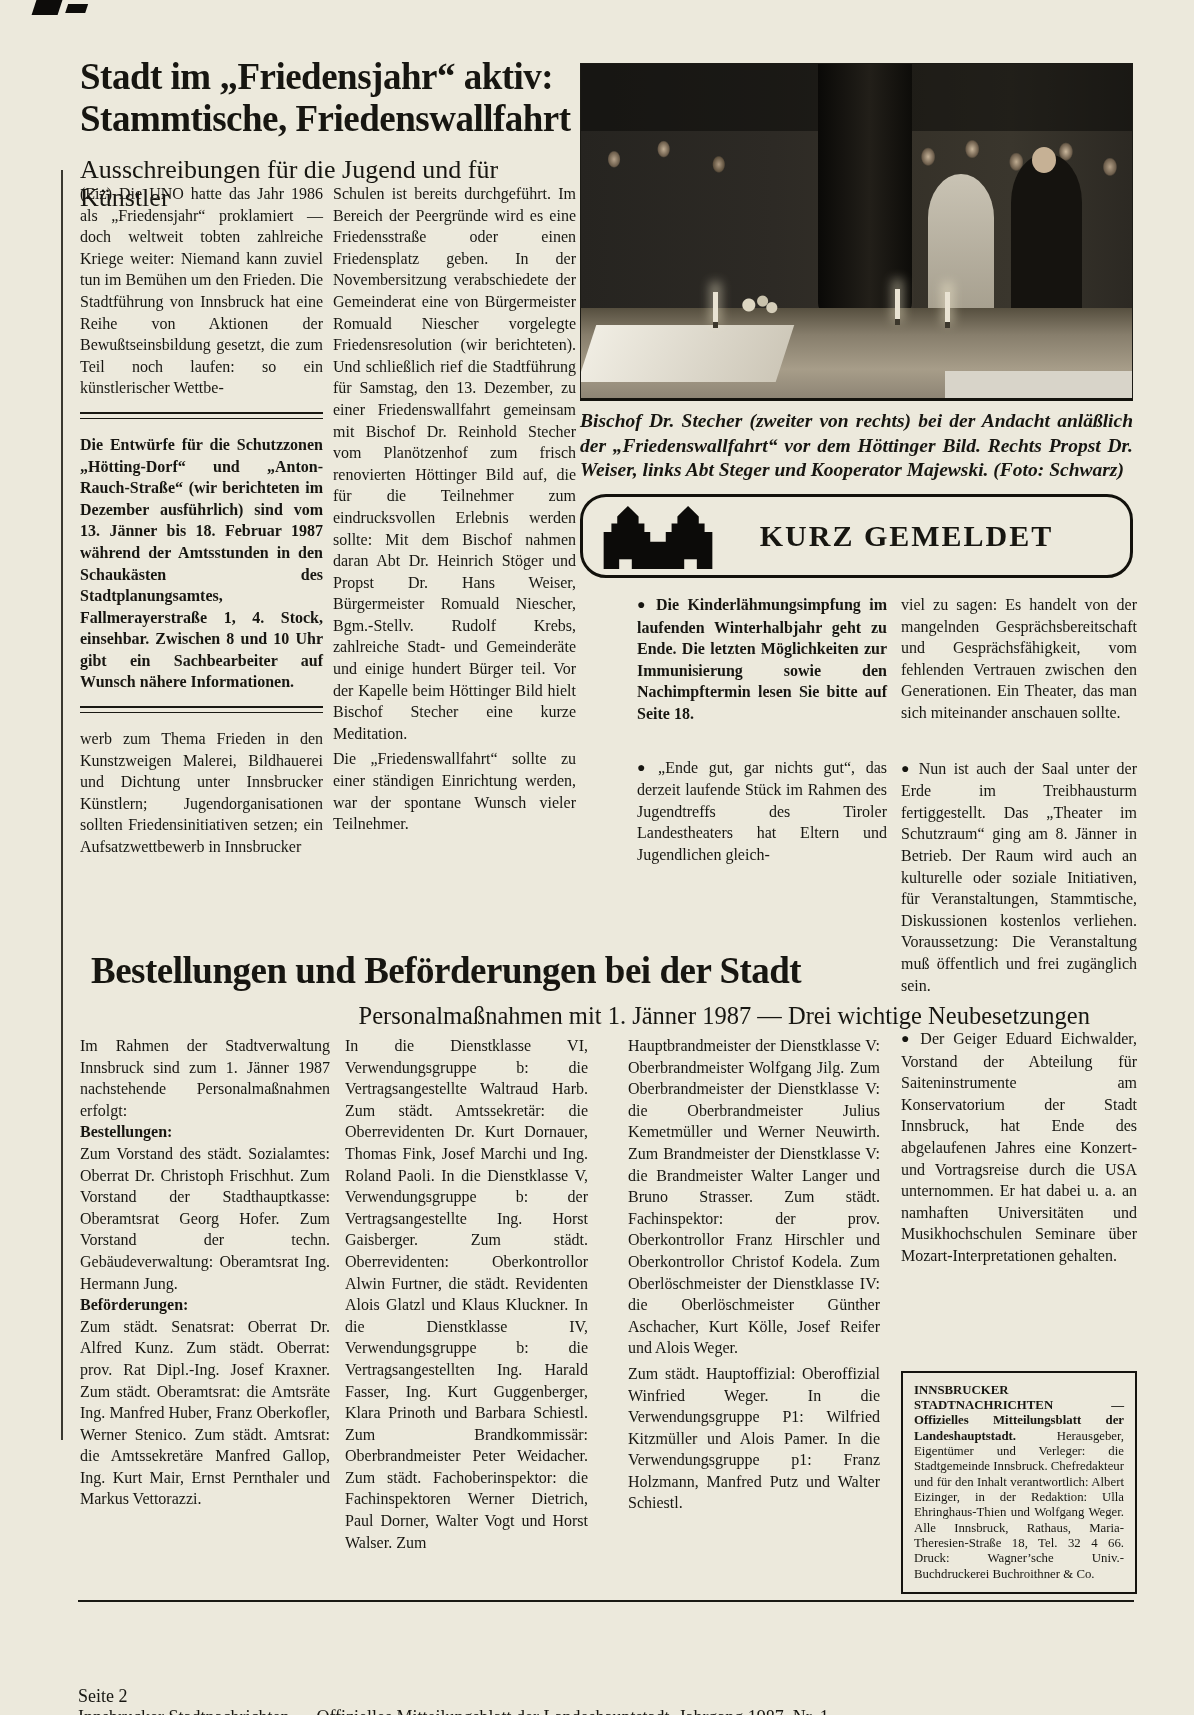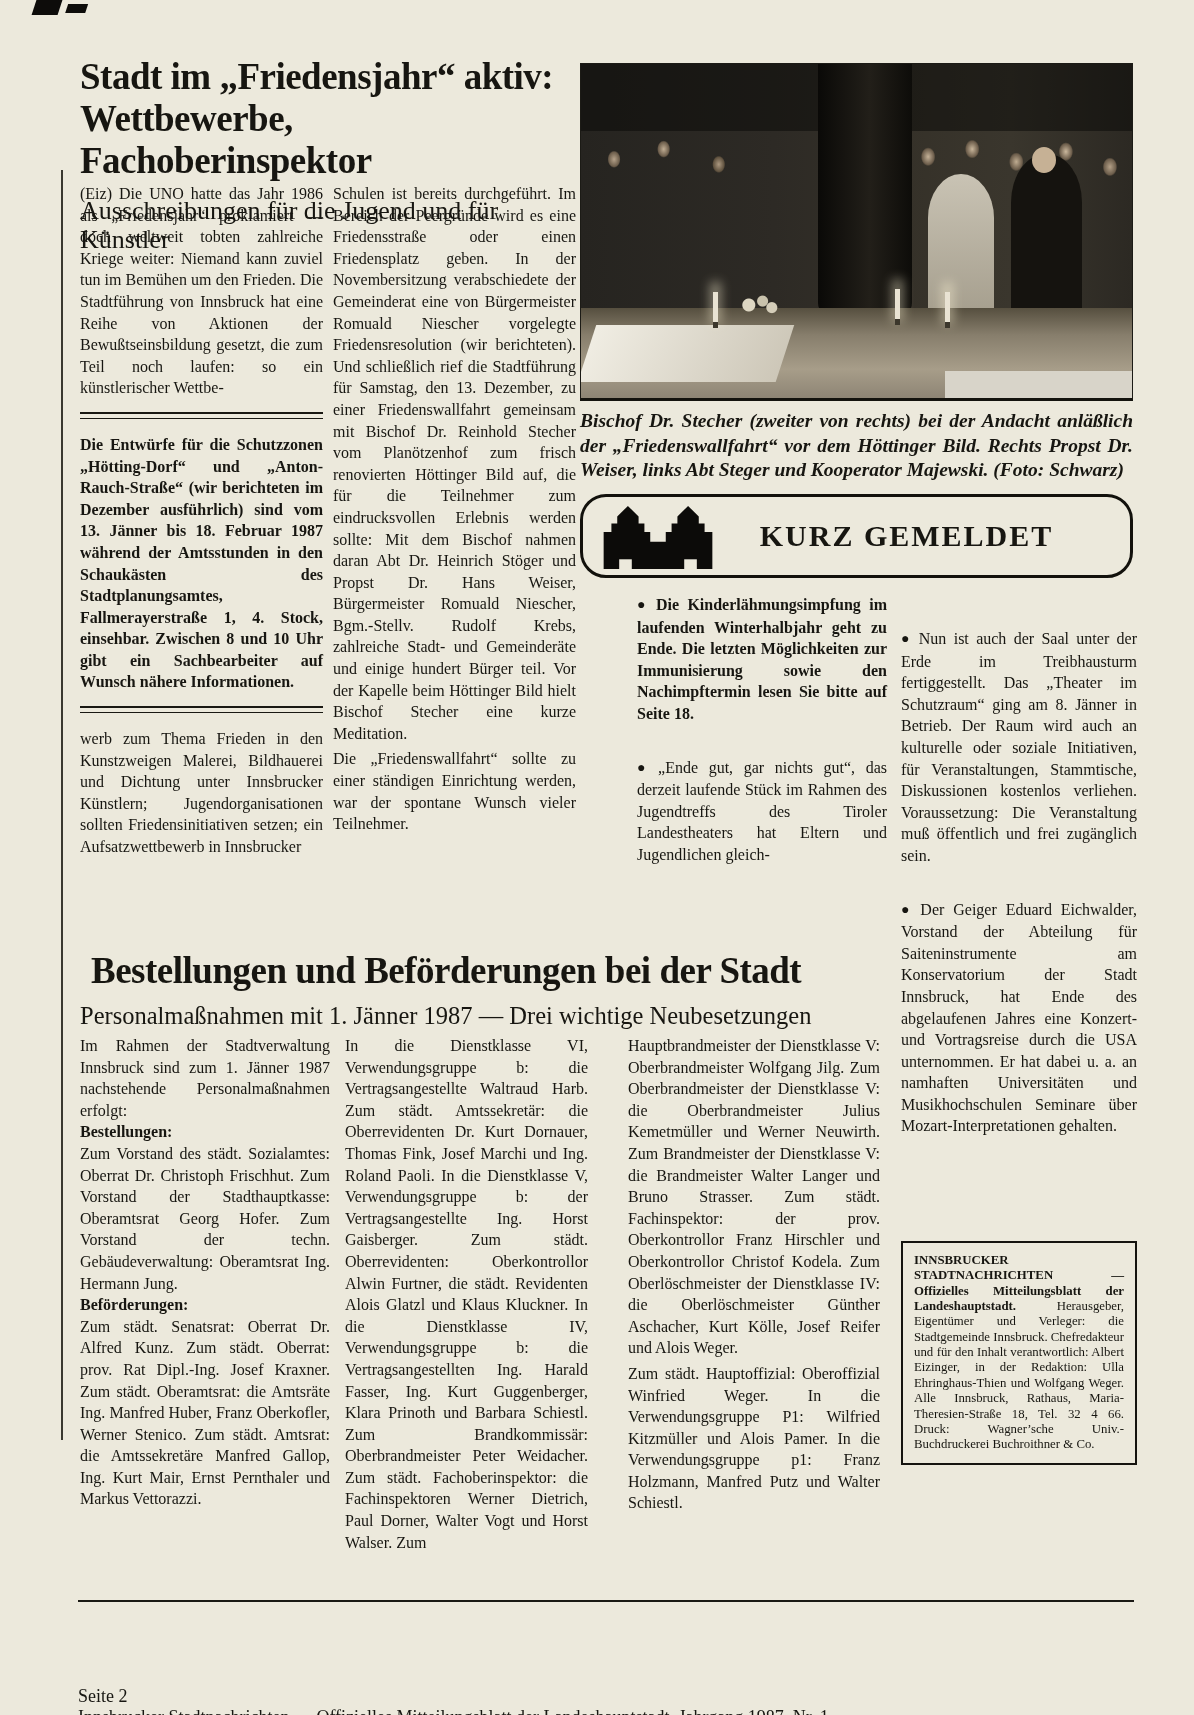--- a/index.html
+++ b/index.html
@@ -79,21 +79,21 @@
 
   .kurz-col1 { left:637px; top:594px; width:250px; }
   .col4 { left:901px; top:594px; width:236px; }
   .bullet { font-size:14px; margin-right:6px; position:relative; top:-1px; }
   .kz { margin:0; }
   .kz + .kz { margin-top:32px !important; }
   .kz.first-gap { margin-top:34px !important; }
 
   .art2-header { left:80px; top:940px; width:1010px; }
   h2.head2 { margin:11px; font-size:37px; font-weight:bold; letter-spacing:-0.5px; line-height:1.1; }
-  .subtitle2 { margin-top:8px; font-size:24.5px; line-height:1.1; }
+  .subtitle2 { margin-top:8px; font-size:24.5px; line-height:1.1;text-align:right; }
   .art2-col1 { left:80px;  top:1035px; width:250px; }
   .art2-col2 { left:345px; top:1035px; width:243px; }
   .art2-col3 { left:628px; top:1035px; width:252px; }
   .lbl { font-weight:bold; }
 
   
   .imprint { margin-top:104px; border:2.5px solid #15140f; padding:10px 11px;
     font-size:12.8px; line-height:1.2; text-align:justify; }
   .imprint .b { font-weight:bold; }
 
@@ -104,21 +104,21 @@
 </style>
 </head>
 <body>
 
 <div class="abs corner-mark"></div>
 <div class="abs left-rule"></div>
 
 <header class="abs art1-header">
   <h1 class="head">
     <span>Stadt im „Friedensjahr“ aktiv:</span><br>
-    <span>Wettbewerbe, Fachoberinspektor</span>
+    <span>Stammtische, Friedenswallfahrt</span>
   </h1>
   <div class="subtitle">Ausschreibungen für die Jugend und für Künstler</div>
 </header>
 
 <div class="abs col art1-col1">
   <p>(Eiz) Die UNO hatte das Jahr 1986 als „Friedensjahr“ proklamiert — doch weltweit tobten zahlreiche Kriege weiter: Niemand kann zuviel tun im Bemühen um den Frieden. Die Stadtführung von Innsbruck hat eine Reihe von Aktionen der Bewußtseinsbildung gesetzt, die zum Teil noch laufen: so ein künstlerischer Wettbe-</p>
   <div class="drule"></div>
   <p class="notice">Die Entwürfe für die Schutzzonen „Hötting-Dorf“ und „Anton-Rauch-Straße“ (wir berichteten im Dezember ausführlich) sind vom 13. Jänner bis 18. Februar 1987 während der Amtsstunden in den Schaukästen des Stadtplanungsamtes, Fallmerayerstraße 1, 4. Stock, einsehbar. Zwischen 8 und 10 Uhr gibt ein Sachbearbeiter auf Wunsch nähere Informationen.</p>
   <div class="drule"></div>
   <p>werb zum Thema Frieden in den Kunstzweigen Malerei, Bildhauerei und Dichtung unter Innsbrucker Künstlern; Jugendorganisationen sollten Friedensinitiativen setzen; ein Aufsatzwettbewerb in Innsbrucker</p>
@@ -158,20 +158,21 @@
 <div class="abs col kurz-col1">
   <p class="kz notice">
     <span class="bullet">●</span><span>Die Kinderlähmungsimpfung im laufenden Winterhalbjahr geht zu Ende. Die letzten Möglichkeiten zur Immunisierung sowie den Nachimpftermin lesen Sie bitte auf Seite 18.</span>
   </p>
   <p class="kz">
     <span class="bullet">●</span><span>„Ende gut, gar nichts gut“, das derzeit laufende Stück im Rahmen des Jugendtreffs des Tiroler Landestheaters hat Eltern und Jugendlichen gleich-</span>
   </p>
 </div>
 
 <div class="abs col col4">
+  <p class="kz">viel zu sagen: Es handelt von der mangelnden Gesprächsbereitschaft und Gesprächsfähigkeit, vom fehlenden Vertrauen zwischen den Generationen. Ein Theater, das man sich miteinander anschauen sollte.</p>
   <p class="kz first-gap">
     <span class="bullet">●</span><span>Nun ist auch der Saal unter der Erde im Treibhausturm fertiggestellt. Das „Theater im Schutzraum“ ging am 8. Jänner in Betrieb. Der Raum wird auch an kulturelle oder soziale Initiativen, für Veranstaltungen, Stammtische, Diskussionen kostenlos verliehen. Voraussetzung: Die Veranstaltung muß öffentlich und frei zugänglich sein.</span>
   </p>
   <p class="kz">
     <span class="bullet">●</span><span>Der Geiger Eduard Eichwalder, Vorstand der Abteilung für Saiteninstrumente am Konservatorium der Stadt Innsbruck, hat Ende des abgelaufenen Jahres eine Konzert- und Vortragsreise durch die USA unternommen. Er hat dabei u. a. an namhaften Universitäten und Musikhochschulen Seminare über Mozart-Interpretationen gehalten.</span>
   </p>
   <div class="imprint">
     <span class="b">INNSBRUCKER STADTNACHRICHTEN — Offizielles Mitteilungsblatt der Landeshauptstadt.</span>
     <span>Herausgeber, Eigentümer und Verleger: die Stadtgemeinde Innsbruck. Chefredakteur und für den Inhalt verantwortlich: Albert Eizinger, in der Redaktion: Ulla Ehringhaus-Thien und Wolfgang Weger. Alle Innsbruck, Rathaus, Maria-Theresien-Straße 18, Tel. 32 4 66. Druck: Wagner’sche Univ.-Buchdruckerei Buchroithner &amp; Co.</span>
   </div>

